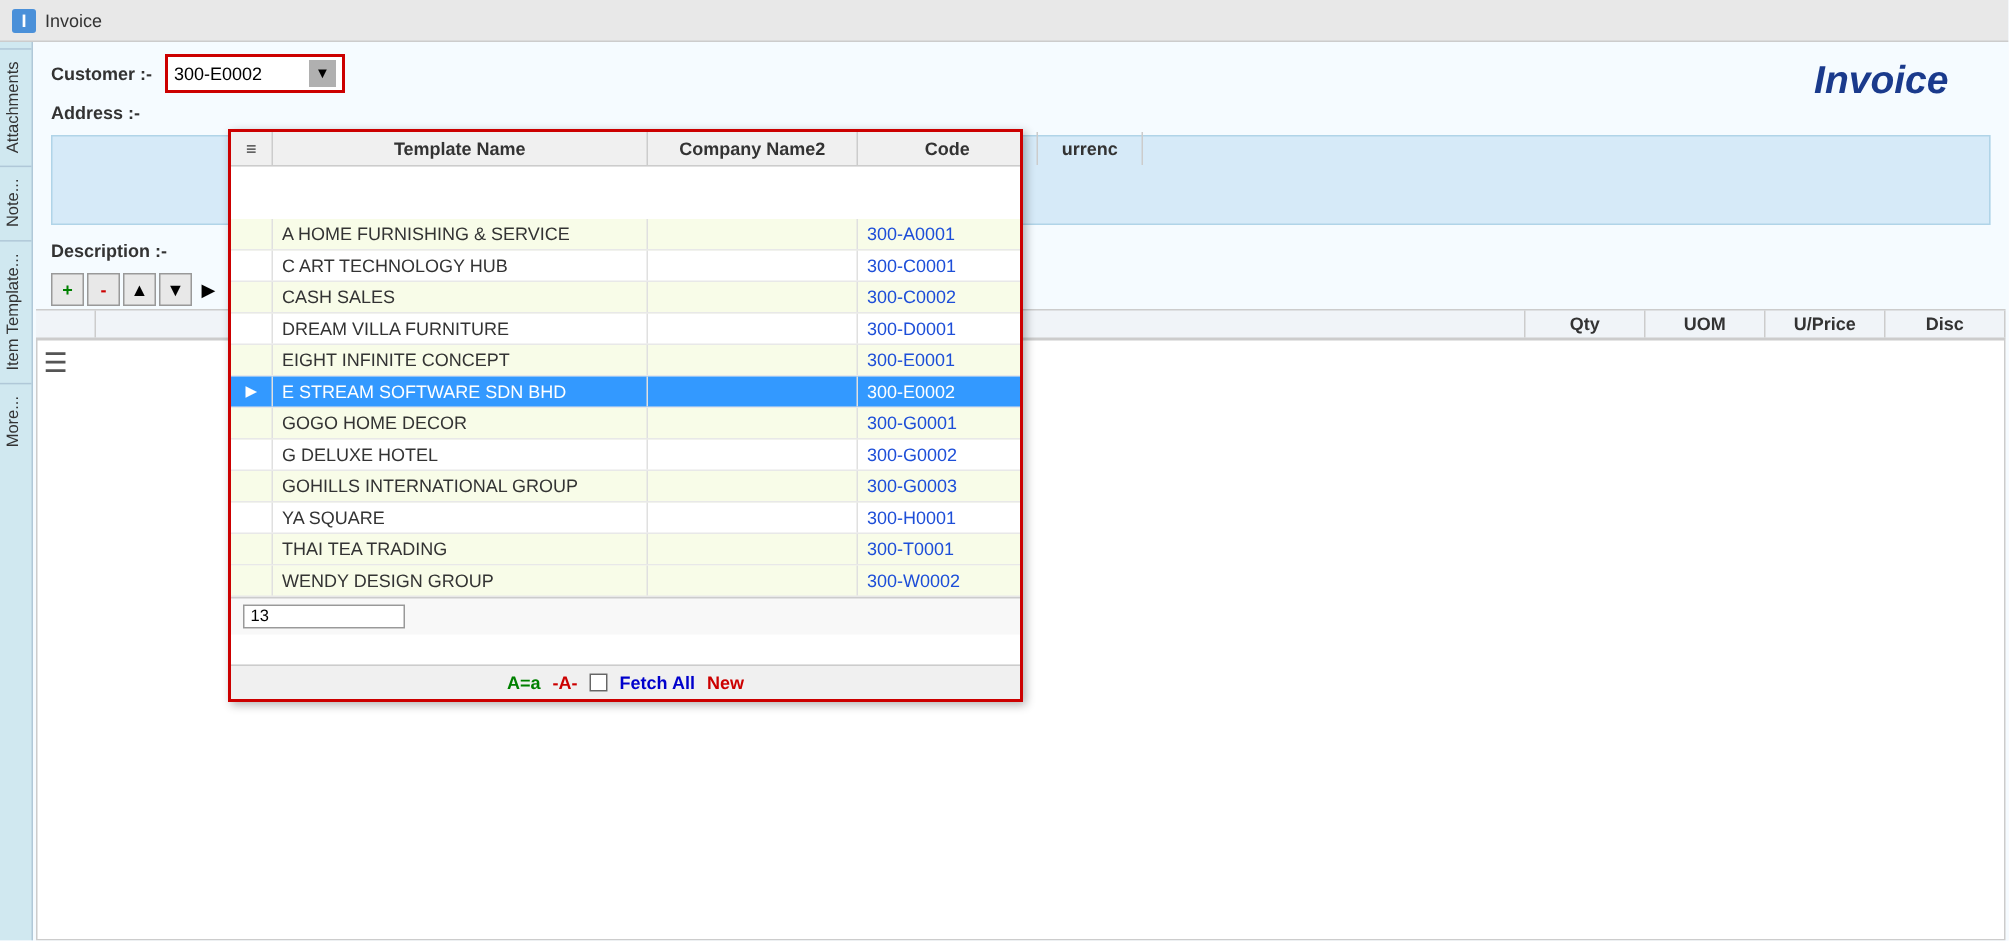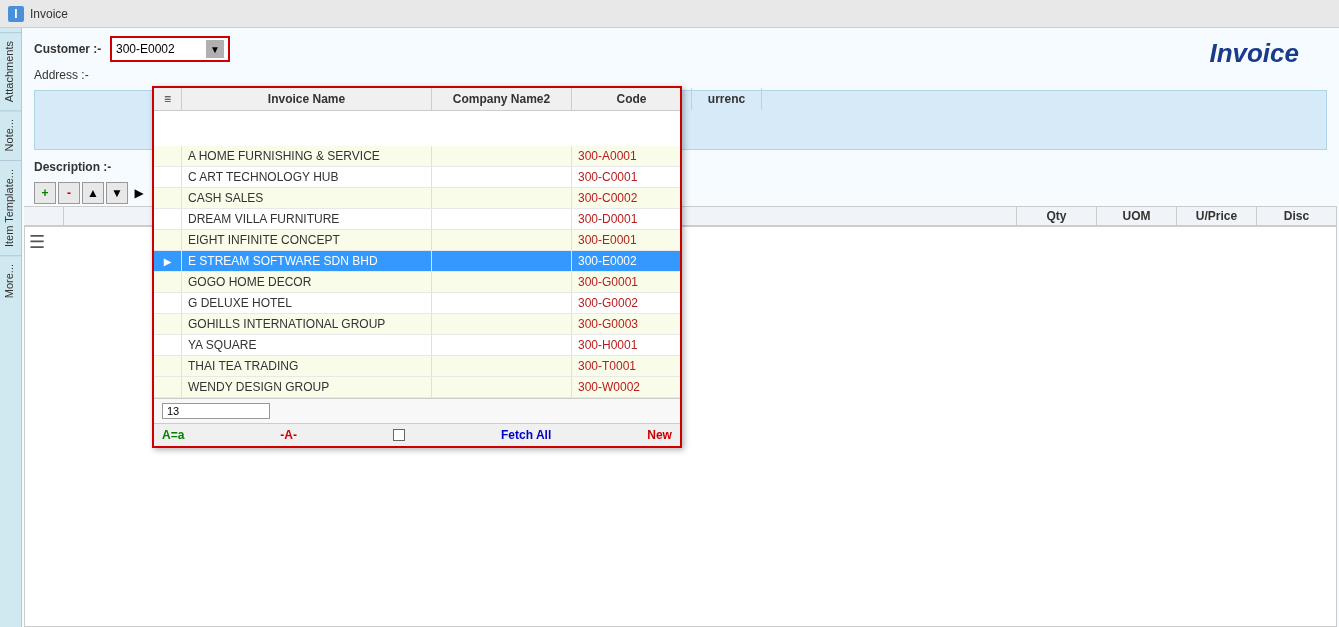--- a/index.html
+++ b/index.html
@@ -111,21 +111,21 @@
       right: 40px;
       top: 10px;
       font-size: 26px;
       font-weight: bold;
       color: #1a3a8c;
       font-style: italic;
     }
 
     .address-row {
       color: #333;
-      font-weight: normal;
+      font-weight: bold;
       margin-top: 2px;
     }
 
     
     .blue-region {
       background: #d6eaf8;
       height: 60px;
       margin: 4px 0;
       border: 1px solid #b0d4e8;
     }
@@ -230,21 +230,21 @@
       border-bottom: 1px solid #e8e8e8;
     }
     .popup-row.selected { background: #3399ff; color: white; }
     .popup-row.selected .pr-cell { color: white; }
     .popup-row.alt { background: #f8fce8; }
     .pr-cell {
       padding: 3px 6px;
       border-right: 1px solid #e0e0e0;
       color: #333;
     }
-    .pr-cell.code { color: #b91c1c; }
+    .pr-cell.code { color: #1d4ed8; }
     .popup-row.selected .pr-cell.code { color: white; }
     .pr-indicator {
       display: flex; align-items: center; justify-content: center;
       font-size: 10px;
     }
 
     .popup-count-row {
       border-top: 1px solid #ccc;
       padding: 4px 8px;
       background: #f8f8f8;
@@ -252,25 +252,26 @@
     .count-input {
       border: 1px solid #999;
       padding: 1px 4px;
       width: 108px;
       font-size: 11px;
     }
 
     .popup-footer {
       display: flex;
       align-items: center;
-      justify-content: space-between;
+      justify-content: center;
       gap: 8px;
       padding: 4px 8px;
       background: #f0f0f0;
       border-top: 1px solid #ccc;
+      margin-top: 20px;
     }
     .footer-link {
       color: #008000;
       font-weight: bold;
       cursor: pointer;
       text-decoration: none;
     }
     .footer-link.red { color: #cc0000; }
     .footer-link.blue { color: #0000cc; }
     .footer-new {
@@ -350,21 +351,21 @@
     </div>
 
     <div class="rows-area">
       <span class="row-indicator">☰</span>
     </div>
 
     <div class="dropdown-popup">
 
       <div class="popup-header">
         <div class="ph-cell ph-icon">≡</div>
-        <div class="ph-cell">Invoice Name</div>
+        <div class="ph-cell">Template Name</div>
         <div class="ph-cell">Company Name2</div>
         <div class="ph-cell">Code</div>
         <div class="ph-cell">urrenc</div>
       </div>
 
       <div class="popup-rows" id="popup-rows-container">
       <div class="popup-row alt">
             <div class="pr-cell pr-indicator"></div>
             <div class="pr-cell">A HOME FURNISHING &amp; SERVICE</div>
             <div class="pr-cell"></div>

